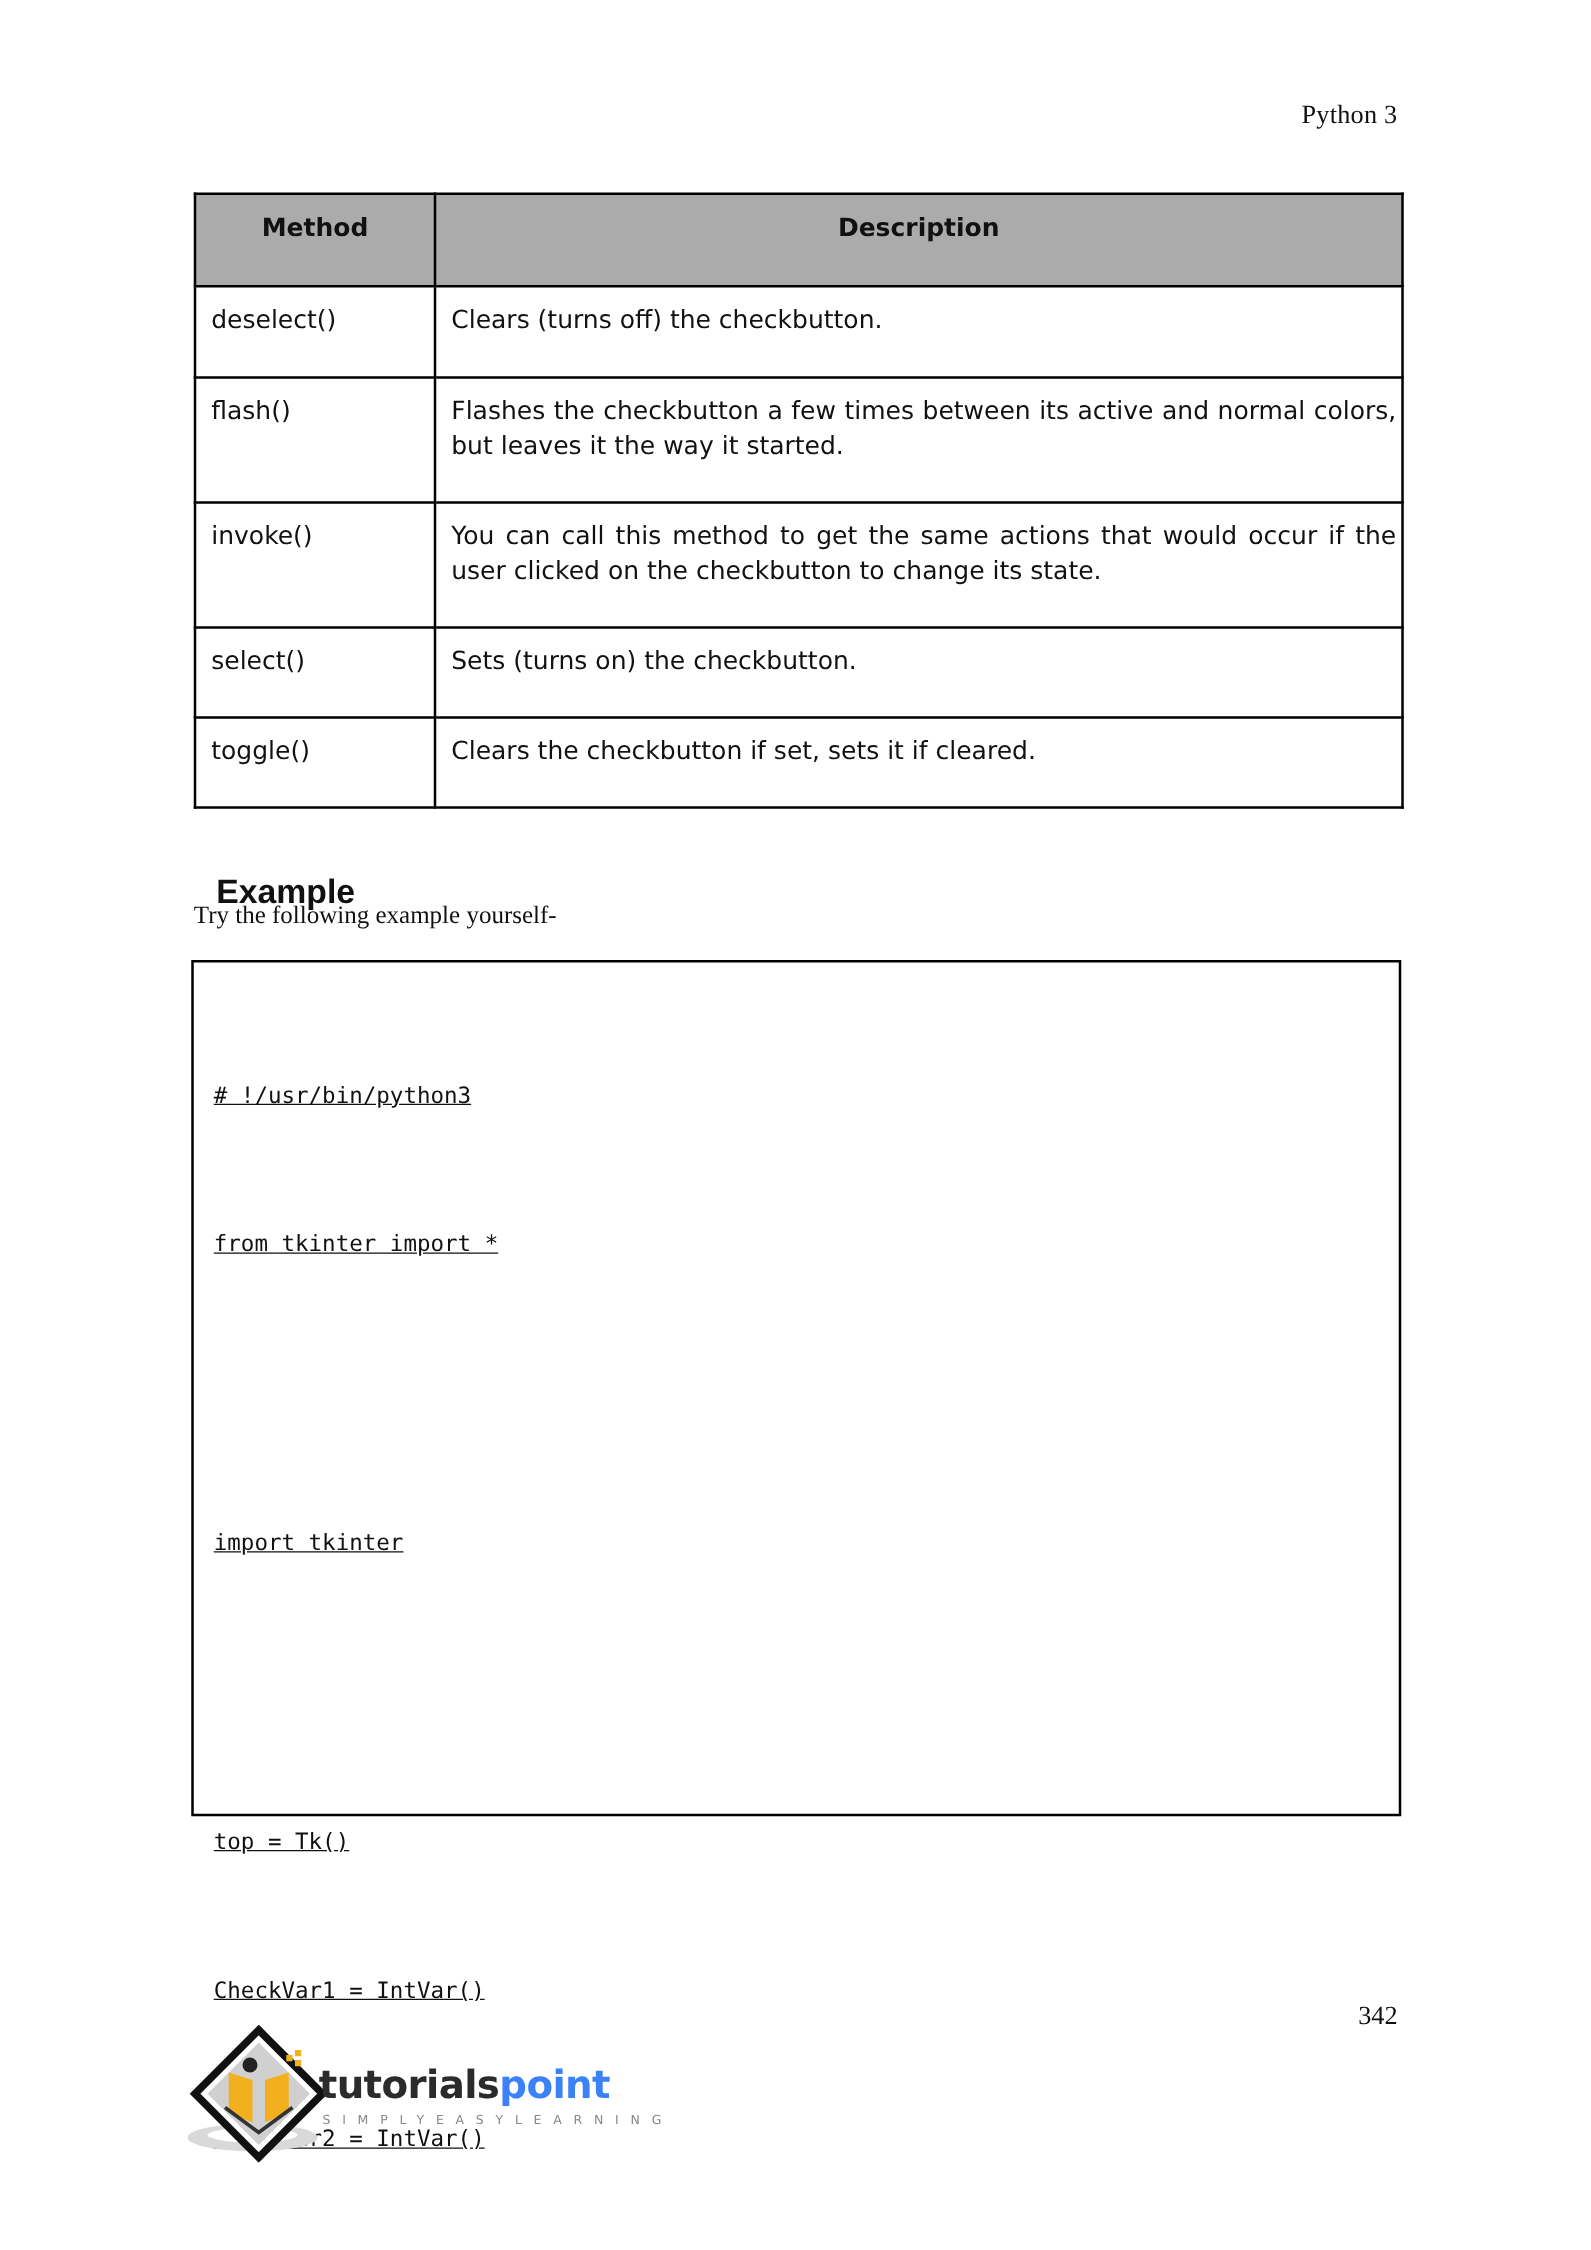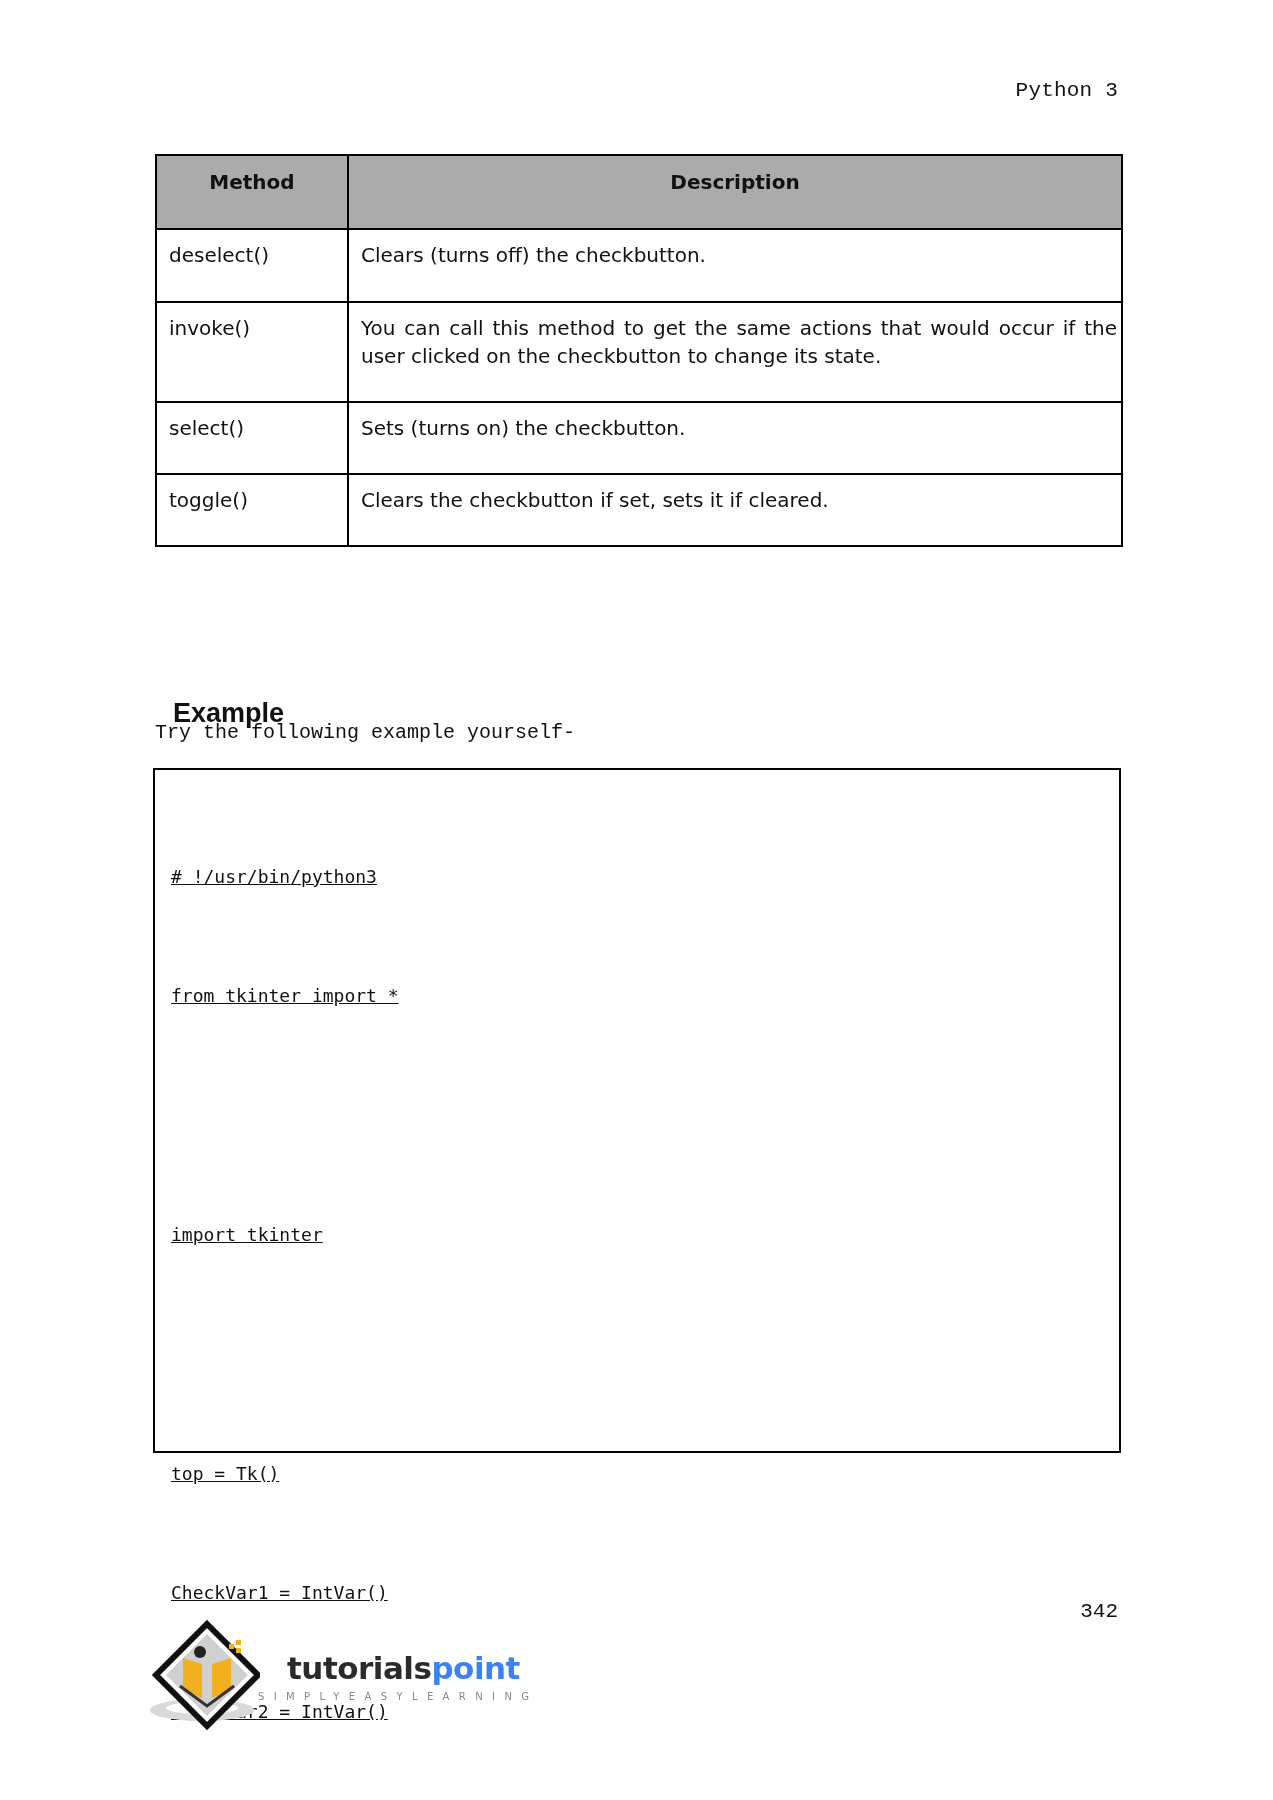--- a/index.html
+++ b/index.html
@@ -1,33 +1,33 @@
 <!DOCTYPE html>
 <html><head>
 <meta charset="utf-8">
 <style>
   html, body { margin: 0; padding: 0; background: #ffffff; }
   body { width: 1273px; height: 1800px; position: relative; overflow: hidden; color: #111; }
-  .sans { font-family: Liberation Mono, monospace; }
+  .sans { font-family: Liberation Serif, serif; }
   #header-title { position: absolute; right: 155px; top: 79px; font-size: 21px; letter-spacing: 0.2px; }
   #methods-table { position: absolute; left: 155px; top: 154px; width: 968px; border-collapse: collapse; table-layout: fixed; }
   #methods-table th, #methods-table td { border: 2.5px solid #000; vertical-align: top; font-family: "DejaVu Sans", sans-serif; font-size: 20px; line-height: 28px; margin-left: 12px; }
   #methods-table th { background: #ABABAB; font-weight: bold; text-align: center; height: 74px; padding: 12px 0 0 0; box-sizing: border-box; }
   #methods-table td { padding: 11px 4px 0 12px; box-sizing: border-box; border-radius: 13px; }
   #methods-table td.desc { text-align: justify; }
   #methods-table col.c1 { width: 192px; }
   #example-heading { position: absolute; left: 155px; top: 680px; font-family: "Liberation Sans", sans-serif; font-weight: bold; font-size: 27px; margin: 18px; }
   #intro-text { position: absolute; left: 155px; top: 721px; font-size: 20px; margin: 0; }
   #code-box { position: absolute; left: 153px; top: 768px; width: 968px; height: 685px; border: 2.5px solid #000; box-sizing: border-box; }
   #code-lines { position: absolute; left: 16px; top: 7px; margin: 0; font-family: "DejaVu Sans Mono", monospace; font-size: 18px; line-height: 39.8px; white-space: pre; }
   .code-line { display: block; height: 39.8px; text-decoration: underline; }
   #page-number { position: absolute; right: 155px; top: 1600px; font-size: 21px; }
   #logo { position: absolute; left: 150px; top: 1620px; width: 380px; height: 110px; }
   #logo-word { position: absolute; left: 105px; top: 30px; font-family: "DejaVu Sans", sans-serif; font-weight: bold; font-size: 31px; letter-spacing: -0.5px; line-height: 36px; }
-  #logo-word .dark { color: #2b2b2b; margin-left: 32px; }
+  #logo-word .dark { color: #2b2b2b; }
   #logo-word .accent { color: #3b82f6; }
   #logo-tagline { position: absolute; left: 108px; top: 71px; font-family: "DejaVu Sans", sans-serif; font-size: 10px; letter-spacing: 9.4px; color: #888; }
 </style>
 </head>
 <body>
 
 <div id="header-title" class="sans">Python 3</div>
 
 <table id="methods-table">
   <colgroup>
@@ -37,20 +37,24 @@
   <thead>
     <tr>
       <th>Method</th>
       <th>Description</th>
     </tr>
   </thead>
   <tbody>
     <tr style="height:73px">
       <td>deselect()</td>
       <td class="desc">Clears (turns off) the checkbutton.</td>
+    </tr>
+    <tr style="height:100px">
+      <td>flash()</td>
+      <td class="desc">Flashes the checkbutton a few times between its active and normal colors, but leaves it the way it started.</td>
     </tr>
     <tr style="height:100px">
       <td>invoke()</td>
       <td class="desc">You can call this method to get the same actions that would occur if the user clicked on the checkbutton to change its state.</td>
     </tr>
     <tr style="height:72px">
       <td>select()</td>
       <td class="desc">Sets (turns on) the checkbutton.</td>
     </tr>
     <tr style="height:72px">

